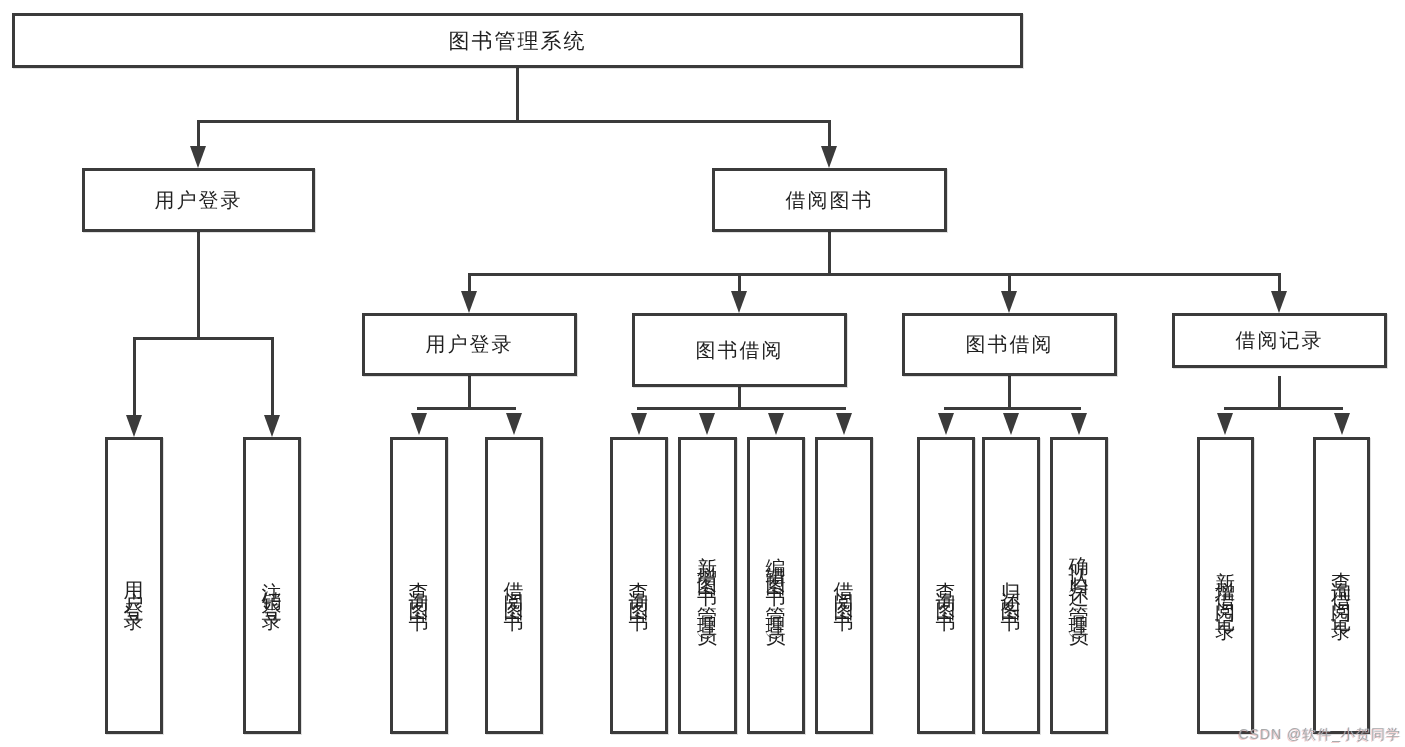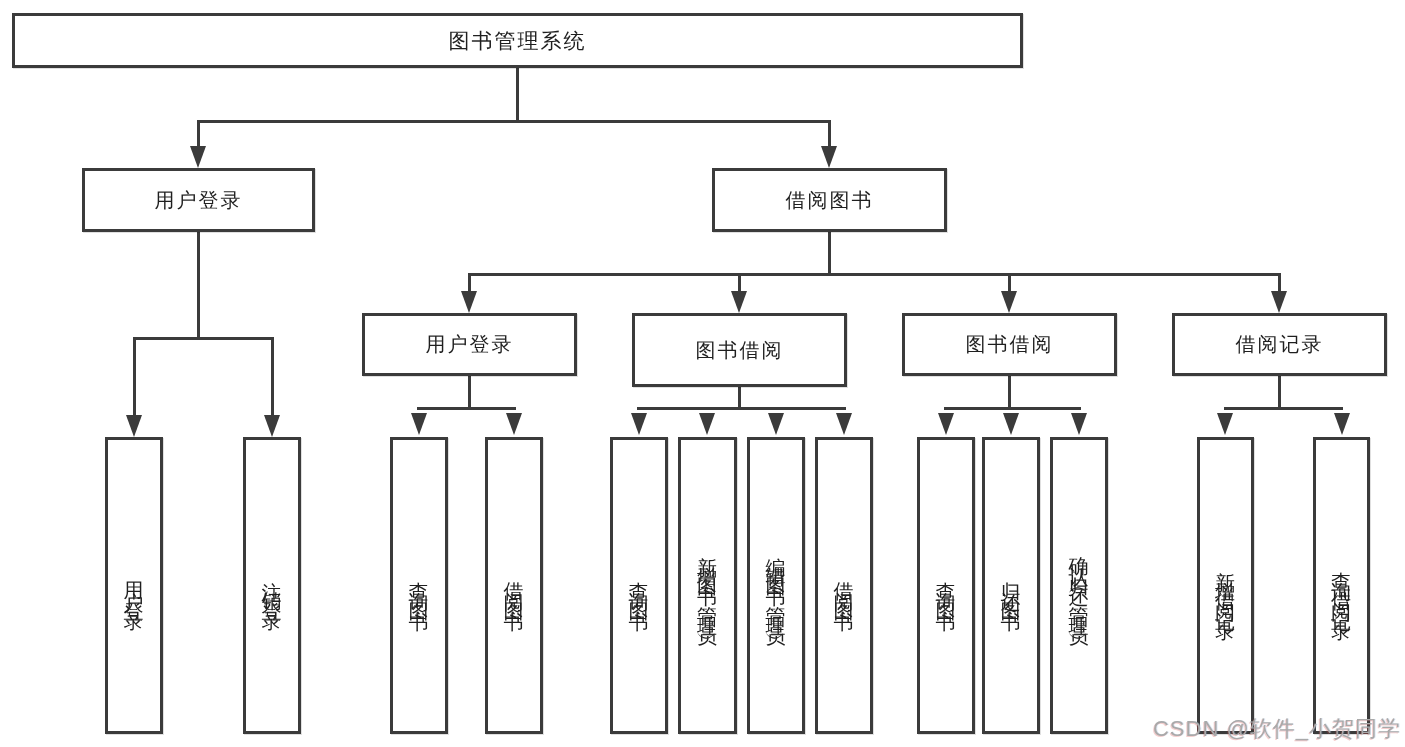--- a/index.html
+++ b/index.html
@@ -40,21 +40,21 @@
   .hline{position:absolute;height:3px;background:var(--line);}
   .arrow{
     position:absolute;width:0;height:0;
     border-left:8px solid transparent;
     border-right:8px solid transparent;
     border-top:22px solid var(--line);
   }
   .watermark{
     position:absolute;
     right:4px;bottom:3px;
-    font-size:22px;
+    font-size:14px;
     color:var(--wm);
     letter-spacing:1px;
     text-shadow:-1px 1px 0 rgba(214,80,80,0.28),1px 0 0 rgba(120,160,220,0.22);
     white-space:nowrap;
   }
 </style>
 </head>
 <body>
 
 <div class="canvas">
@@ -124,21 +124,21 @@
   </div>
 
   <div class="box" style="left:632px;top:313px;width:215px;height:74px">
     <span>图书借阅</span>
   </div>
 
   <div class="box" style="left:902px;top:313px;width:215px;height:63px">
     <span>图书借阅</span>
   </div>
 
-  <div class="box" style="left:1172px;top:313px;width:215px;height:63px">
+  <div class="box" style="left:1172px;top:313px;width:215px;height:55px">
     <span>借阅记录</span>
   </div>
 
   <div class="box v" style="left:105px;top:437px;width:58px;height:297px">
     <span>用户登录</span>
   </div>
   <div class="box v" style="left:243px;top:437px;width:58px;height:297px">
     <span>注销登录</span>
   </div>
 

